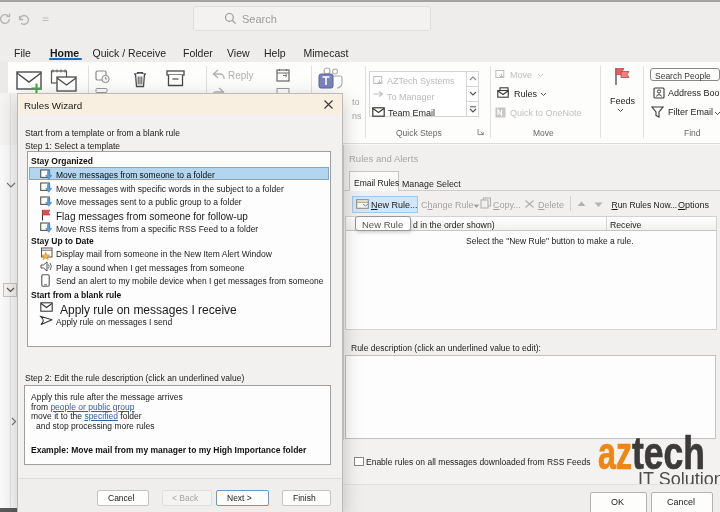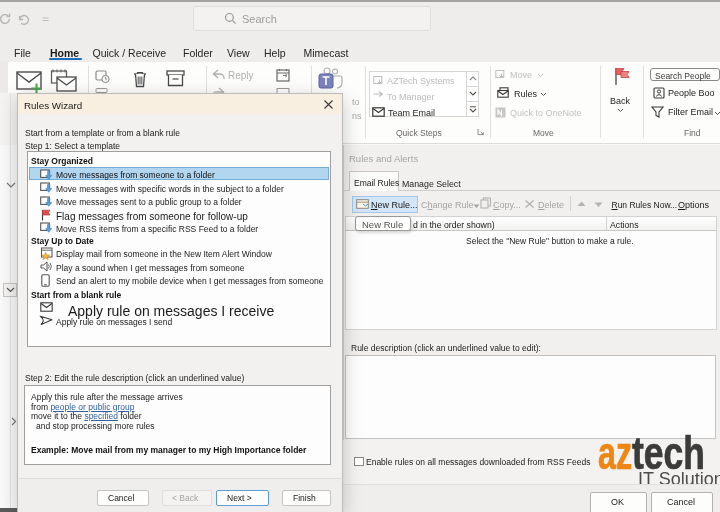--- a/index.html
+++ b/index.html
@@ -173,34 +173,34 @@
   </svg>
 <div class="t" style="left:510px;top:107.5px;font-size:9px;color:#c2c0be">Quick to OneNote</div>
 <div class="glabel" style="left:533px;top:128px">Move</div>
 <div class="sep" style="left:600px;top:66px;height:72px"></div>
 
 <svg class="a" style="left:611px;top:67px" width="20" height="19" viewBox="0 0 20 19">
     <path d="M5 1v17" stroke="#3a3836" stroke-width="1.2"></path>
     <path d="M5 1.5h8l-1.8 3 1.8 3H5z" fill="#e86060" stroke="#c24848" stroke-width="0.8"></path>
     <path d="M10 4.5h8l-1.8 3 1.8 3h-8z" fill="#ef8181" stroke="#c24848" stroke-width="0.8"></path>
   </svg>
-<div class="t" style="left:610px;top:96px;font-size:9px;color:#252423">Back</div>
+<div class="t" style="left:610px;top:96px;font-size:9px;color:#252423">Feeds</div>
 <svg class="a" style="left:617px;top:108px" width="7" height="5" viewBox="0 0 7 5">
     <path d="M1 1l2.5 2.5L6 1" fill="none" stroke="#55534f" stroke-width="1"></path>
   </svg>
 <div class="sep" style="left:643px;top:66px;height:72px"></div>
 
 <div class="a" style="left:650px;top:68px;width:70px;height:12.5px;border:1px solid #8a8886;border-radius:3px;background:#fdfdfc"></div>
 <div class="t" style="left:655px;top:70.5px;font-size:8.5px;color:#3a3836">Search People</div>
 <svg class="a" style="left:653px;top:87px" width="12" height="12" viewBox="0 0 12 12">
     <rect x="1" y="1" width="10" height="10" rx="1" fill="none" stroke="#3a3836" stroke-width="1.1"></rect>
     <circle cx="6" cy="4.5" r="1.6" fill="none" stroke="#3a3836" stroke-width="1"></circle>
     <path d="M3.5 9.5a2.6 2.6 0 0 1 5 0" fill="none" stroke="#3a3836" stroke-width="1"></path>
   </svg>
-<div class="t" style="left:668px;top:88px;font-size:9px;color:#252423">People Boo</div>
+<div class="t" style="left:668px;top:88px;font-size:9px;color:#252423">Address Boo</div>
 <svg class="a" style="left:651px;top:106px" width="13" height="12" viewBox="0 0 13 12">
     <path d="M1 1h11L8 6v5L5 9.5V6z" fill="none" stroke="#3a3836" stroke-width="1.1"></path>
   </svg>
 <div class="t" style="left:668px;top:107px;font-size:9px;color:#252423">Filter Email</div>
 <svg class="a" style="left:714px;top:110.5px" width="7" height="5" viewBox="0 0 7 5">
     <path d="M1 1l2.5 2.5L6 1" fill="none" stroke="#55534f" stroke-width="1"></path>
   </svg>
 <div class="glabel" style="left:684px;top:128px">Find</div>
 
 <div class="a" style="left:0;top:93px;width:17px;height:52px;background:#f5f4f3"></div>
@@ -254,21 +254,21 @@
   </svg>
 <svg class="a" style="left:594px;top:201.5px" width="9" height="6" viewBox="0 0 9 6">
     <path d="M0.5 0.5h8L4.5 5z" fill="#b4b2b0"></path>
   </svg>
 <div class="t" style="left:611.5px;top:200px;font-size:8.5px;color:#1b1a19"><u>R</u>un Rules Now...</div>
 <div class="t" style="left:678px;top:200px;font-size:9px;color:#1b1a19"><u>O</u>ptions</div>
 
 <div class="a" style="left:345px;top:216px;width:372px;height:15px;background:linear-gradient(#ffffff,#f1f1f0);border:1px solid #d4d2d0;border-bottom:1px solid #c8c6c4"></div>
 <div class="a" style="left:606px;top:217px;width:1px;height:13px;background:#d4d2d0"></div>
 <div class="t" style="left:413px;top:219.5px;font-size:8.7px;color:#1b1a19">d in the order shown)</div>
-<div class="t" style="left:610px;top:219.5px;font-size:8.7px;color:#1b1a19">Actions</div>
+<div class="t" style="left:610px;top:219.5px;font-size:8.7px;color:#1b1a19">Receive</div>
 
 <div class="a" style="left:345px;top:231px;width:372px;height:99px;background:#fdfdfd;border-left:1px solid #d4d2d0;border-right:1px solid #d4d2d0;border-bottom:1px solid #d4d2d0"></div>
 <div class="t" style="left:466px;top:235.5px;font-size:8.5px;color:#1b1a19">Select the "New Rule" button to make a rule.</div>
 
 <div class="a" style="left:355px;top:215.5px;width:55.5px;height:15px;background:#fff;border:1px solid #9a9896;border-radius:3px;box-shadow:1px 2px 3px rgba(0,0,0,0.15)"></div>
 <div class="t" style="left:362px;top:219px;font-size:9.5px;color:#55534f">New Rule</div>
 
 <div class="t" style="left:351px;top:343px;font-size:8.5px;color:#1b1a19">Rule description (click an underlined value to edit):</div>
 <div class="a" style="left:345px;top:355px;width:371px;height:84px;background:#fdfdfd;border:1px solid #c4c2c0"></div>
 <div class="a" style="left:343px;top:440px;width:377px;height:44px;background:#f3f2f1"></div>
@@ -344,21 +344,21 @@
 <svg class="a" style="left:41px;top:274px" width="9" height="13" viewBox="0 0 9 13">
     <rect x="0.8" y="0.8" width="7.4" height="11.4" rx="1.2" fill="#fff" stroke="#55534f" stroke-width="1.1"></rect>
     <path d="M3 10.8h3" stroke="#55534f" stroke-width="0.9"></path>
   </svg>
 <div class="t" style="left:56px;top:276px;font-size:8.5px;color:#1b1a19">Send an alert to my mobile device when I get messages from someone</div>
 <div class="t" style="left:31px;top:289.5px;font-size:8.5px;font-weight:bold;color:#111">Start from a blank rule</div>
 <svg class="a" style="left:40px;top:301.5px" width="13" height="10" viewBox="0 0 13 10">
     <rect x="0.8" y="0.8" width="11.4" height="8.4" fill="#fff" stroke="#3a3836" stroke-width="1.1"></rect>
     <path d="M1 1.5l5.5 4 5.5-4" fill="none" stroke="#3a3836" stroke-width="1.1"></path>
   </svg>
-<div class="t" style="left:68px;top:303px;font-size:14px;color:#1b1a19">Apply rule on messages I receive</div>
+<div class="t" style="left:60px;top:303px;font-size:12px;color:#1b1a19">Apply rule on messages I receive</div>
 <svg class="a" style="left:39px;top:314px" width="14" height="12" viewBox="0 0 14 12">
     <path d="M1.2 2.2L13 5.8 2.2 10.5c0 0 2.3-2.6 2.1-4.2C4.1 4.8 1.2 2.2 1.2 2.2z" fill="#fff" stroke="#3a3836" stroke-width="1.1" stroke-linejoin="round"></path>
   </svg>
 <div class="t" style="left:56px;top:316.5px;font-size:8.5px;color:#1b1a19">Apply rule on messages I send</div>
 
 <div class="t" style="left:25px;top:373px;font-size:8.5px;color:#1b1a19">Step 2: Edit the rule description (click an underlined value)</div>
 <div class="a" style="left:24px;top:384.5px;width:307px;height:80px;background:#fdfdfd;border:1px solid #a19f9d"></div>
 <div class="t" style="left:31px;top:392px;font-size:8.5px;color:#1b1a19">Apply this rule after the message arrives</div>
 <div class="t" style="left:31px;top:401.5px;font-size:8.5px;color:#1b1a19">from <span style="color:#31609f;text-decoration:underline">people or public group</span></div>
 <div class="t" style="left:31px;top:411px;font-size:8.5px;color:#1b1a19">move it to the <span style="color:#31609f;text-decoration:underline">specified</span> folder</div>

